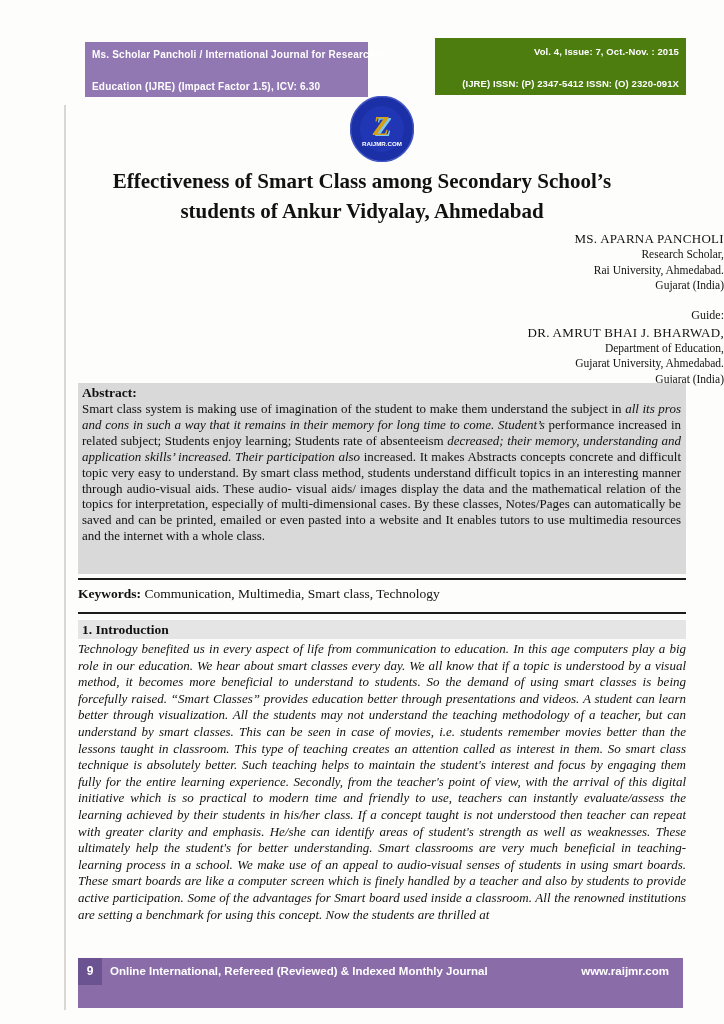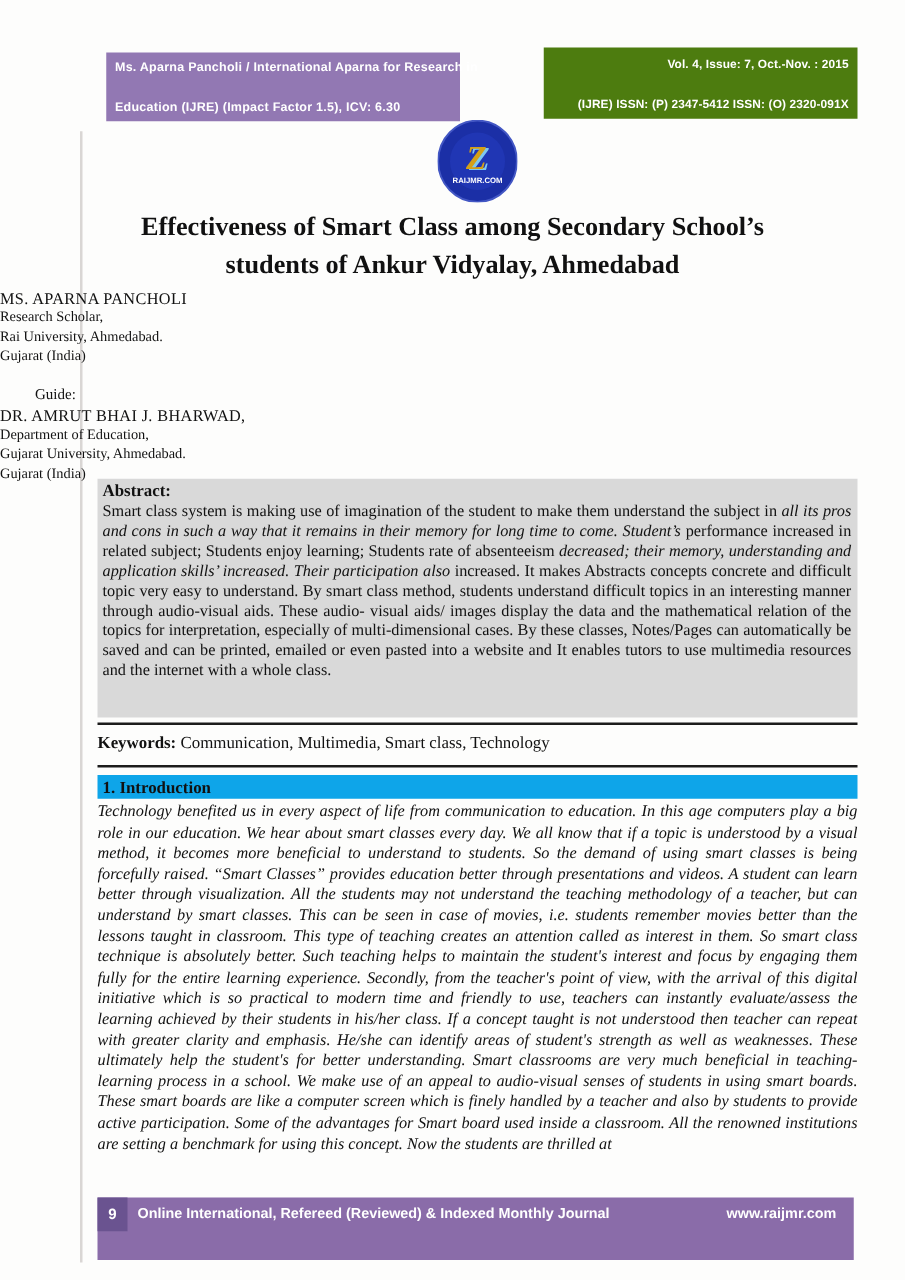--- a/index.html
+++ b/index.html
@@ -27,21 +27,21 @@
     display:flex;flex-direction:column;justify-content:space-between;
     text-align:right;white-space:nowrap;letter-spacing:.1px;
   }
 
   
   .logo{position:absolute;left:350px;top:96px;width:64px;height:66px;}
 
   
   .title{position:absolute;left:0;top:166px;width:724px;text-align:center;
     font-weight:bold;font-size:21px;line-height:30px;}
-  .byline{position:absolute;left:0;top:230px;width:724px;text-align:left;}
+  .byline{position:absolute;left:0;top:230px;width:724px;text-align:right;}
   .byline .name{font-size:13px;line-height:17px;letter-spacing:.3px;}
   .byline .small{font-size:11.5px;line-height:15.5px;}
   .byline .gap{height:13px;}
   .byline .guide-label{font-size:12px;line-height:17px;margin-left:28px;}
   .byline .gname{font-size:13px;line-height:17px;letter-spacing:.3px;}
 
   
   .abstract{
     position:absolute;left:78px;top:383px;width:608px;height:191px;
     background:#d9d9d9;box-sizing:border-box;padding:1px 5px 2px 4px;
@@ -51,21 +51,21 @@
   .abstract .ab-body{font-size:13px;line-height:15.9px;text-align:justify;}
   .abstract .it{font-style:italic;}
 
   .rule1{position:absolute;left:78px;top:578px;width:608px;height:2px;background:#1c1c1c;}
   .keywords{position:absolute;left:78px;top:585px;width:608px;font-size:13.5px;line-height:18px;}
   .keywords b{font-weight:bold;}
   .rule2{position:absolute;left:78px;top:612px;width:608px;height:2px;background:#1c1c1c;}
 
   .intro-head{
     position:absolute;left:78px;top:620px;width:608px;height:19px;
-    background:#0ea5e9;font-weight:bold;font-size:13.5px;line-height:19px;
+    background:#e5e5e5;font-weight:bold;font-size:13.5px;line-height:19px;
     box-sizing:border-box;padding-left:4px;
   }
   .intro-body{
     position:absolute;left:78px;top:641px;width:608px;height:317px;
     font-size:13px;line-height:16.6px;text-align:justify;overflow:hidden;font-style:italic;
   }
 
   
   .footer{
     position:absolute;left:78px;top:958px;width:605px;height:50px;
@@ -79,21 +79,21 @@
   .footer .f-line1{position:absolute;left:32px;top:0;white-space:nowrap;}
   .footer .f-site{position:absolute;right:14px;top:0;white-space:nowrap;text-align:center;}
   .footer .row2{text-align:center;font-size:10.8px;line-height:18px;}
 </style>
 </head>
 <body>
 
 <div class="scan-edge"></div>
 
 <div class="hdr-left sans">
-  <span>Ms. Aparna Pancholi / International Aparna for Research in</span>
+  <span>Ms. Scholar Pancholi / International Journal for Research in</span>
   <span>Education (IJRE) (Impact Factor 1.5), ICV: 6.30</span>
 </div>
 <div class="hdr-right sans">
   <span>Vol. 4, Issue: 7, Oct.-Nov. : 2015</span>
   <span>(IJRE)  ISSN: (P) 2347-5412  ISSN: (O) 2320-091X</span>
 </div>
 
 <div class="logo">
   <svg width="64" height="66" viewBox="0 0 64 66">
     <ellipse cx="32" cy="33" rx="31.5" ry="32.5" fill="#1b2fa6"></ellipse>

